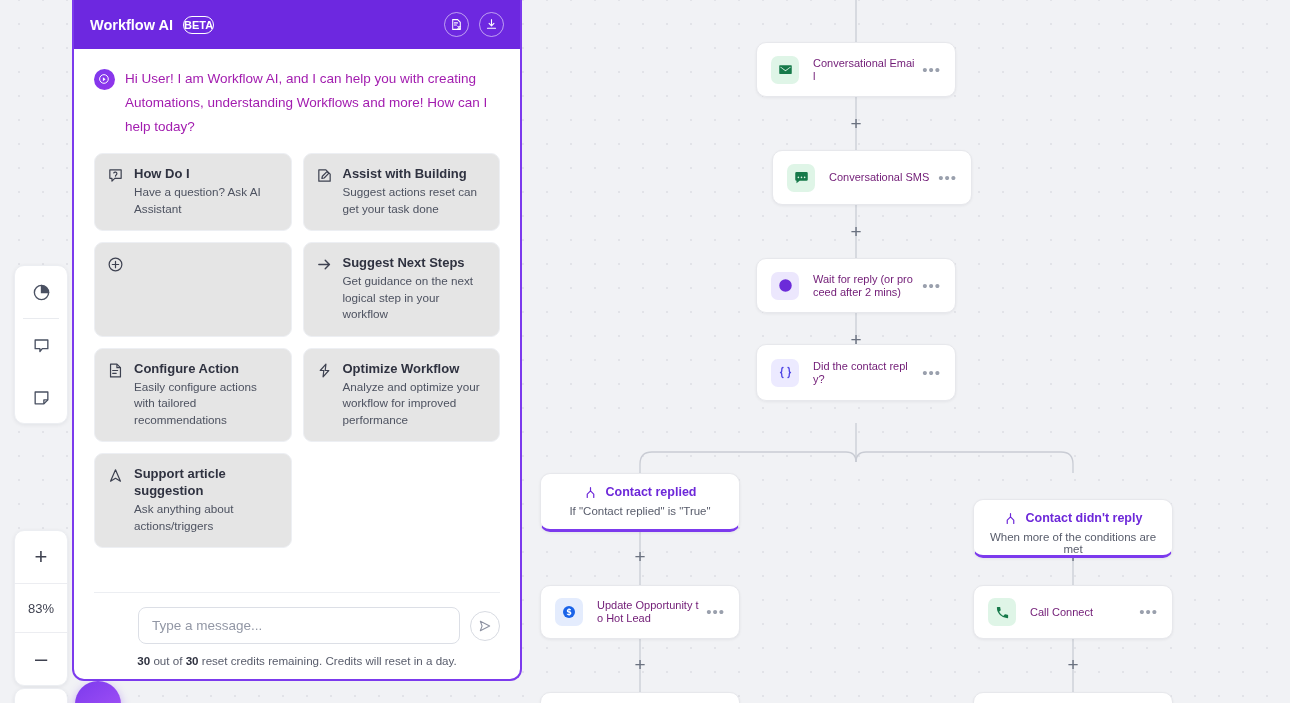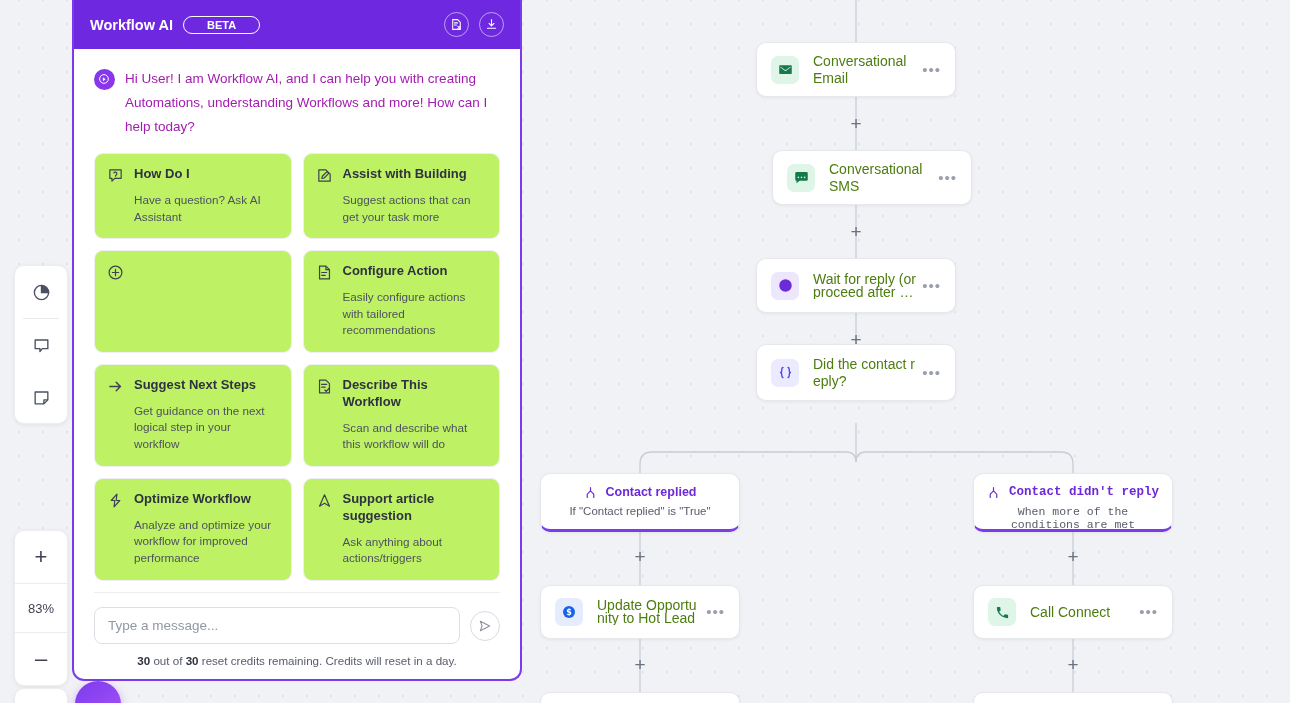--- a/index.html
+++ b/index.html
@@ -48,21 +48,21 @@
     width: 28px; height: 28px; border-radius: 7px;
     display: flex; align-items: center; justify-content: center;
     flex: 0 0 28px;
   }
   .node-ico.green { background: #dff5e7; color: #16794a; }
   .node-ico.purple { background: #ece7fd; color: #6c2bd9; }
   .node-ico.lav   { background: #eceaff; color: #4f46e5; }
   .node-ico.blue  { background: #e4ecfd; color: #1a63e8; }
   .node-label {
     margin-left: 14px;
-    font-size: 14px; color: #4d7c0f;
+    font-size: 11px; color: #701a75;
     line-height: 1.15;
     flex: 1 1 auto;
     word-break: break-all;
     padding-right: 6px;
   }
   .node-dots {
     flex: 0 0 auto;
     color: #9aa0ad; font-size: 15px; letter-spacing: 1px;
     line-height: 6px; cursor: pointer;
     align-self: center;
@@ -132,21 +132,21 @@
     overflow: hidden;
   }
   #panel-head {
     height: 49px; background: #6d28e0;
     display: flex; align-items: center;
     padding: 0 16px; flex: 0 0 49px;
   }
   #panel-title { color: #fff; font-size: 14.5px; font-weight: bold; }
   #beta {
     margin-left: 10px; color: #fff; font-size: 11px; font-weight: bold;
-    border: 1.5px solid #fff; border-radius: 11px; padding: 2px 23px;
+    border: 1.5px solid #fff; border-radius: 11px; padding: 2px 0;
   }
   .head-ico {
     width: 25px; height: 25px; border-radius: 50%;
     border: 1.3px solid rgba(255,255,255,.55);
     display: flex; align-items: center; justify-content: center;
     color: #fff; cursor: pointer;
   }
   .head-ico + .head-ico { margin-left: 10px; }
 
   #panel-body { flex: 1 1 auto; padding: 18px 20px 0 20px; overflow: hidden; }
@@ -162,37 +162,37 @@
   #greet-text {
     font-size: 13.5px; color: #a21caf; line-height: 24px;
   }
 
   #cards {
     margin-top: 14px;
     display: grid; grid-template-columns: 1fr 1fr;
     gap: 11px;
   }
   .card {
-    background: #bef264; border: 1px solid #edeff3;
+    background: #e5e5e5; border: 1px solid #edeff3;
     border-radius: 9px; padding: 11px 12px 13px;
     display: flex; gap: 10px; cursor: pointer;
   }
   .card-ico { flex: 0 0 17px; color: #3d4150; margin-top: 2px; }
   .card-title { font-size: 13px; font-weight: bold; color: #2f3240; line-height: 17px; }
-  .card-desc { font-size: 11.7px; color: #4d5260; line-height: 16.5px; margin-top: 10px; }
+  .card-desc { font-size: 11.7px; color: #4d5260; line-height: 16.5px; margin-top: 2px; }
 
   #panel-foot { flex: 0 0 auto; padding: 0 20px 12px; }
   #foot-div { height: 1px; background: #eceef2; margin-bottom: 14px; }
   #input-row { display: flex; align-items: center; gap: 10px; }
   #msg-input {
     flex: 1 1 auto; height: 37px;
     border: 1px solid #dcdfe6; border-radius: 8px;
     padding: 0 13px; font-size: 13.5px;
     color: #2f3240; font-family: "Liberation Sans", sans-serif;
-    outline: none; background: #fff;
+    outline: none; background: #fff; margin-left: 44px;
   }
   #msg-input::placeholder { color: #9297a5; }
   #send-btn {
     width: 30px; height: 30px; border-radius: 50%;
     border: 1.2px solid #d8dbe2; background: #fff;
     display: flex; align-items: center; justify-content: center;
     color: #8b90a0; cursor: pointer; flex: 0 0 30px;
   }
   #credits {
     margin-top: 10px; text-align: center;
@@ -281,21 +281,21 @@
   <div class="branch" style="left:540px; top:473px; width:200px; height:59px;">
     <div class="branch-title">
       <svg width="13" height="13" viewBox="0 0 24 24" fill="none" stroke="#6d28d9" stroke-width="2.2" stroke-linecap="round">
           <path d="M12 3v6M12 9L6 15v6M12 9l6 6v6"></path>
         </svg>
       <span>Contact replied</span>
     </div>
     <div class="branch-sub">If "Contact replied" is "True"</div>
   </div>
 
-  <div class="branch" style="left:973px; top:473px; width:200px; height:59px;font-family:Liberation Mono, monospace;">
+  <div class="branch" style="left:973px; top:499px; width:200px; height:59px;">
     <div class="branch-title">
       <svg width="13" height="13" viewBox="0 0 24 24" fill="none" stroke="#6d28d9" stroke-width="2.2" stroke-linecap="round">
           <path d="M12 3v6M12 9L6 15v6M12 9l6 6v6"></path>
         </svg>
       <span>Contact didn't reply</span>
     </div>
     <div class="branch-sub">When more of the conditions are met</div>
   </div>
 
   <div class="node" style="left:540px; top:585px; width:200px; height:54px;">
@@ -408,72 +408,59 @@
 
       <div class="card">
         <span class="card-ico">
           <svg width="17" height="17" viewBox="0 0 24 24" fill="none" stroke="currentColor" stroke-width="1.7" stroke-linejoin="round">
               <path d="M4 4h10l6 6v10H4z"></path>
               <path d="M15.5 6.5L9 13l-.7 3.2 3.2-.7 6.5-6.5z"></path>
             </svg>
         </span>
         <div>
           <div class="card-title">Assist with Building</div>
-          <div class="card-desc">Suggest actions that can get your task more</div>
+          <div class="card-desc">Suggest actions reset can get your task done</div>
         </div>
       </div>
 
       <div class="card">
         <span class="card-ico">
           <svg width="17" height="17" viewBox="0 0 24 24" fill="none" stroke="currentColor" stroke-width="1.7" stroke-linecap="round">
               <circle cx="12" cy="12" r="9"></circle>
               <path d="M12 7.5v9M7.5 12h9"></path>
             </svg>
         </span>
+      </div>
+
+      <div class="card">
+        <span class="card-ico">
+          <svg width="17" height="17" viewBox="0 0 24 24" fill="none" stroke="currentColor" stroke-width="2" stroke-linecap="round" stroke-linejoin="round">
+              <path d="M4 12h15M13 6l6 6-6 6"></path>
+            </svg>
+        </span>
+        <div>
+          <div class="card-title">Suggest Next Steps</div>
+          <div class="card-desc">Get guidance on the next logical step in your workflow</div>
+        </div>
       </div>
 
       <div class="card">
         <span class="card-ico">
           <svg width="17" height="17" viewBox="0 0 24 24" fill="none" stroke="currentColor" stroke-width="1.7" stroke-linejoin="round">
               <path d="M5 3h9l5 5v13H5z"></path>
               <path d="M14 3v5h5"></path>
               <path d="M8 12h7M8 16h5" stroke-linecap="round"></path>
             </svg>
         </span>
         <div>
           <div class="card-title">Configure Action</div>
           <div class="card-desc">Easily configure actions with tailored recommendations</div>
         </div>
       </div>
 
-      <div class="card">
-        <span class="card-ico">
-          <svg width="17" height="17" viewBox="0 0 24 24" fill="none" stroke="currentColor" stroke-width="2" stroke-linecap="round" stroke-linejoin="round">
-              <path d="M4 12h15M13 6l6 6-6 6"></path>
-            </svg>
-        </span>
-        <div>
-          <div class="card-title">Suggest Next Steps</div>
-          <div class="card-desc">Get guidance on the next logical step in your workflow</div>
-        </div>
-      </div>
-
-      <div class="card">
-        <span class="card-ico">
-          <svg width="17" height="17" viewBox="0 0 24 24" fill="none" stroke="currentColor" stroke-width="1.7" stroke-linejoin="round">
-              <path d="M5 3h9l5 5v13H5z"></path>
-              <path d="M8 9h7M8 13h5" stroke-linecap="round"></path>
-              <path d="M12.5 17l2 2 4-4.5" stroke-linecap="round"></path>
-            </svg>
-        </span>
-        <div>
-          <div class="card-title">Describe This Workflow</div>
-          <div class="card-desc">Scan and describe what this workflow will do</div>
-        </div>
-      </div>
 
       <div class="card">
         <span class="card-ico">
           <svg width="17" height="17" viewBox="0 0 24 24" fill="none" stroke="currentColor" stroke-width="1.7" stroke-linejoin="round">
               <path d="M14 3l-8 9h5l-1 9 8-9h-5z"></path>
             </svg>
         </span>
         <div>
           <div class="card-title">Optimize Workflow</div>
           <div class="card-desc">Analyze and optimize your workflow for improved performance</div>

